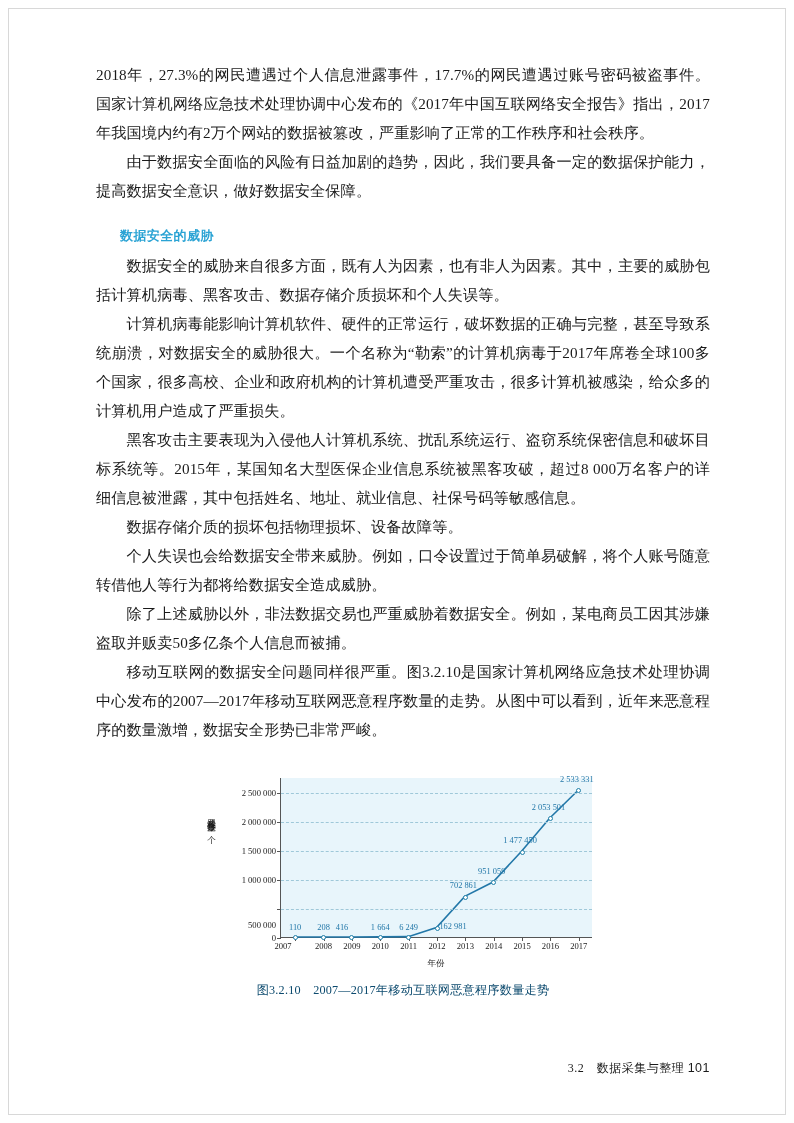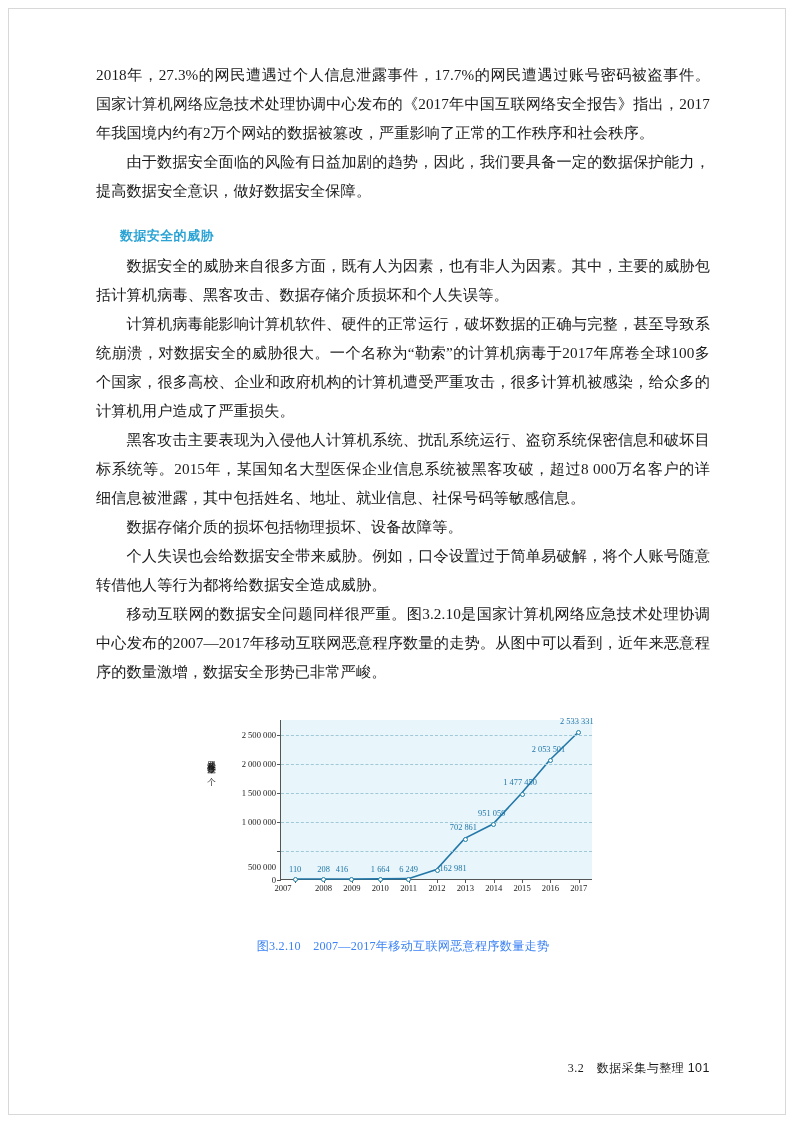--- a/index.html
+++ b/index.html
@@ -139,23 +139,22 @@
     position: absolute;
     left: 92px;
     width: 312px;
     top: 186px;
     text-align: center;
     font-size: 8.6px;
     color: #1a1a1a;
     font-family: "Liberation Serif", serif;
   }
   .figure-caption {
-    margin-top: 14px;
     font-size: 12.2px;
-    color: #3b82f6;
+    color: #0c4a6e;
     text-align: right;
     letter-spacing: 0.2px;
   }
   .footer {
     position: absolute;
     right: 84px;
     bottom: 46px;
     font-size: 12px;
     color: #1a1a1a;
     letter-spacing: 0.5px;
@@ -188,20 +187,21 @@
   <p class="para">2018年，27.3%的网民遭遇过个人信息泄露事件，17.7%的网民遭遇过账号密码被盗事件。国家计算机网络应急技术处理协调中心发布的《2017年中国互联网络安全报告》指出，2017年我国境内约有2万个网站的数据被篡改，严重影响了正常的工作秩序和社会秩序。</p>
   <p class="para indent">由于数据安全面临的风险有日益加剧的趋势，因此，我们要具备一定的数据保护能力，提高数据安全意识，做好数据安全保障。</p>
 
   <div class="section-heading">数据安全的威胁</div>
 
   <p class="para indent">数据安全的威胁来自很多方面，既有人为因素，也有非人为因素。其中，主要的威胁包括计算机病毒、黑客攻击、数据存储介质损坏和个人失误等。</p>
   <p class="para indent">计算机病毒能影响计算机软件、硬件的正常运行，破坏数据的正确与完整，甚至导致系统崩溃，对数据安全的威胁很大。一个名称为“勒索”的计算机病毒于2017年席卷全球100多个国家，很多高校、企业和政府机构的计算机遭受严重攻击，很多计算机被感染，给众多的计算机用户造成了严重损失。</p>
   <p class="para indent">黑客攻击主要表现为入侵他人计算机系统、扰乱系统运行、盗窃系统保密信息和破坏目标系统等。2015年，某国知名大型医保企业信息系统被黑客攻破，超过8 000万名客户的详细信息被泄露，其中包括姓名、地址、就业信息、社保号码等敏感信息。</p>
   <p class="para indent">数据存储介质的损坏包括物理损坏、设备故障等。</p>
   <p class="para indent">个人失误也会给数据安全带来威胁。例如，口令设置过于简单易破解，将个人账号随意转借他人等行为都将给数据安全造成威胁。</p>
+  <p class="para indent">除了上述威胁以外，非法数据交易也严重威胁着数据安全。例如，某电商员工因其涉嫌盗取并贩卖50多亿条个人信息而被捕。</p>
   <p class="para indent">移动互联网的数据安全问题同样很严重。图3.2.10是国家计算机网络应急技术处理协调中心发布的2007—2017年移动互联网恶意程序数量的走势。从图中可以看到，近年来恶意程序的数量激增，数据安全形势已非常严峻。</p>
 
   <div class="figure-wrap">
     <div class="chart-box" id="chart-box">
       <div class="axis-y-title">恶意程序数量/个</div>
       <div class="plot-area" id="plot-area">
         <svg class="line-layer" id="line-layer" viewBox="0 0 312 160" preserveAspectRatio="none">
             <polyline points="14.18,159.99 42.55,159.99 70.91,159.98 99.27,159.90 127.64,159.64 156.00,150.52 184.36,119.11 212.73,104.67 241.09,74.04 269.45,40.52 297.82,12.61" fill="none" stroke="#2277a8" stroke-width="1.6"></polyline>
           </svg>
       <div class="ytick-label" style="top: 160px;">0</div>
@@ -259,20 +259,21 @@
           <div class="dlabel" style="left: 182.364px; top: 112.106px;">702 861</div>
           <div class="point" style="left: 212.727px; top: 104.666px;"></div>
           <div class="dlabel" style="left: 210.727px; top: 97.6657px;">951 059</div>
           <div class="point" style="left: 241.091px; top: 74.0393px;"></div>
           <div class="dlabel" style="left: 239.091px; top: 67.0393px;">1 477 450</div>
           <div class="point" style="left: 269.455px; top: 40.5236px;"></div>
           <div class="dlabel" style="left: 267.455px; top: 33.5236px;">2 053 501</div>
           <div class="point" style="left: 297.818px; top: 12.6062px;"></div>
           <div class="dlabel" style="left: 295.818px; top: 5.6062px;">2 533 331</div>
         </div>
+      <div class="axis-x-title">年份</div>
     </div>
     <div class="figure-caption">图3.2.10　2007—2017年移动互联网恶意程序数量走势</div>
   </div>
 
   <div class="footer">
     <span>3.2　数据采集与整理</span>
     <span class="fnum">101</span>
   </div>
 </div>
 

